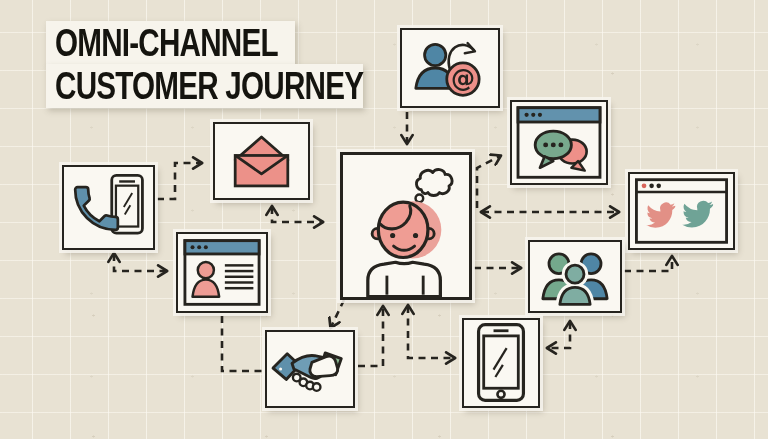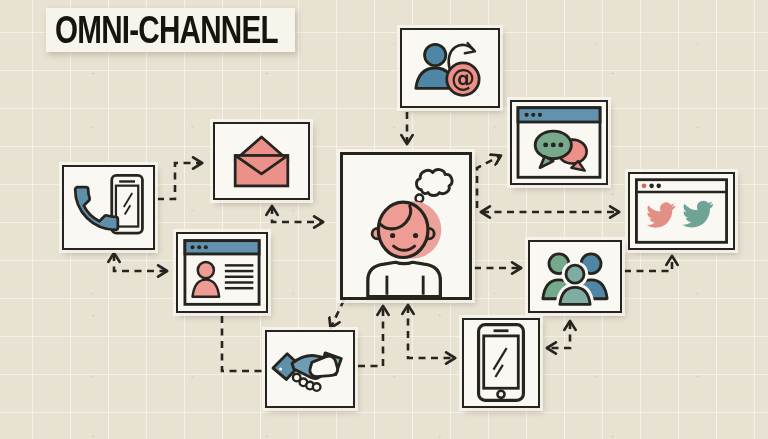--- a/index.html
+++ b/index.html
@@ -16,21 +16,21 @@
     background-position:7px 13px, 41px 3px, -6px -6px, -6px -6px;
   }
   .overlay{position:absolute; left:0; top:0; z-index:1;}
   .conn{stroke:#26241f; stroke-width:2.6; fill:none; stroke-dasharray:7 5.5;}
   .node{
     position:absolute; z-index:2; box-sizing:border-box;
     background:#faf8f2; border:2.6px solid #26241f;
     box-shadow:0 0 0 3px rgba(248,246,240,.85), 3px 4px 6px rgba(80,70,50,.28);
     display:flex; align-items:center; justify-content:center;
   }
-  .title-block{position:absolute; left:18px; top:8px; z-index:3;padding-left:28px;}
+  .title-block{position:absolute; left:18px; top:21px; z-index:3;padding-left:28px;}
   .title-line{
     background:#f7f4ec; box-shadow:2px 3px 6px rgba(80,70,50,.25);
     padding:3px 8px 3px 9px; line-height:1.0;
   }
   .title-line.l1{width:232px;}
   .title-line.l2{width:300px; margin-top:-1px;}
   .title-line span{
     display:inline-block; white-space:nowrap; color:#15140f;
     font-weight:bold; font-size:38px; letter-spacing:-1px;
     transform:scaleX(.78); transform-origin:left center;
@@ -57,20 +57,21 @@
     <path class="conn" d="M408 306 V358 H454" marker-start="url(#ah)" marker-end="url(#ah)"></path>
     <path class="conn" d="M570 322 V348 H548" marker-start="url(#ah)" marker-end="url(#ah)"></path>
     <path class="conn" d="M474 268 H520" marker-end="url(#ah)"></path>
     <path class="conn" d="M482 212 H618" marker-start="url(#ah)" marker-end="url(#ah)"></path>
     <path class="conn" d="M477 208 V168 L500 156" marker-end="url(#ah)"></path>
     <path class="conn" d="M624 271 H672 V257" marker-end="url(#ah)"></path>
   </svg>
 
   <div class="title-block">
     <div class="title-line l1"><span>OMNI-CHANNEL</span></div>
+    <div class="title-line l2"><span>CUSTOMER JOURNEY</span></div>
   </div>
 
   <div class="node" style="left:62px; top:165px; width:93px; height:85px;">
     <svg width="89" height="79" viewBox="0 0 93 85">
       <rect x="50" y="8" width="33" height="62" rx="5" fill="#faf8f2" stroke="#26241f" stroke-width="3"></rect>
       <line x1="58" y1="14.5" x2="75" y2="14.5" stroke="#26241f" stroke-width="2.6"></line>
       <rect x="54.5" y="19" width="24" height="44" fill="none" stroke="#26241f" stroke-width="2.4"></rect>
       <line x1="63" y1="42" x2="72" y2="27" stroke="#26241f" stroke-width="2"></line>
       <line x1="64" y1="50" x2="70" y2="40" stroke="#26241f" stroke-width="2"></line>
       <g transform="translate(3,13) scale(2.55)">

